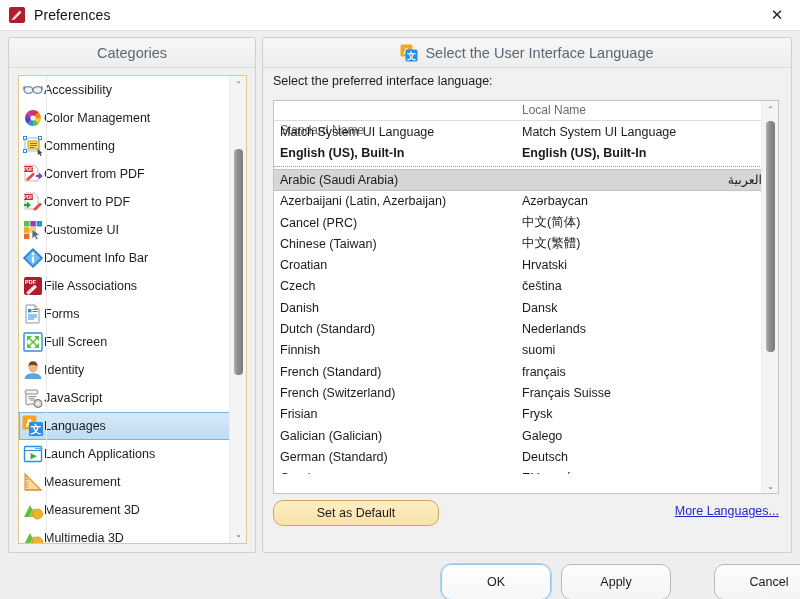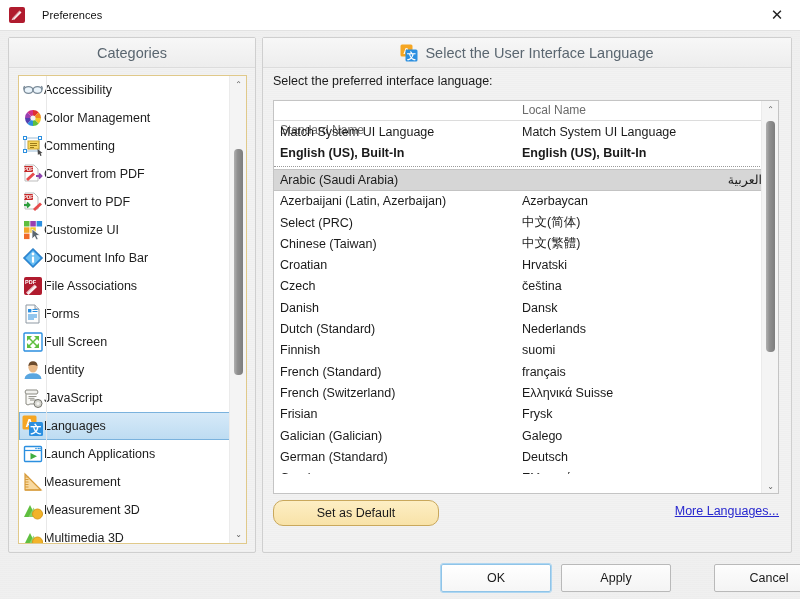--- a/index.html
+++ b/index.html
@@ -15,21 +15,21 @@
   }
 
   
   #titlebar{
     position:absolute; left:0; top:0; width:800px; height:30px;
     background:#ffffff;
     display:flex; align-items:center;
   }
   #titlebar .tb-icon{ margin-left:8px; width:18px; height:18px; position:relative; }
   #titlebar .tb-title{
-    margin-left:16px; font-size:11px; color:#111; letter-spacing:.1px;
+    margin-left:8px; font-size:14px; color:#111; letter-spacing:.1px;
   }
   #close-btn{
     position:absolute; right:0; top:0; width:46px; height:30px;
     display:flex; align-items:center; justify-content:center;
     font-size:15px; color:#222; cursor:default; background:transparent;
     border:none; font-family:"Liberation Sans", sans-serif;
   }
 
   
   #dialog-body{
@@ -156,23 +156,23 @@
     font-size:12.5px; color:#1a1a1a; font-family:"Liberation Sans", sans-serif;
     cursor:default;
   }
   #more-languages{
     position:absolute; right:12px; top:466px;
     font-size:12.5px; color:#2727cf; text-decoration:underline; cursor:pointer;
   }
 
   
   .dlg-btn{
-    position:absolute; top:533px; height:28px; width:110px;
+    position:absolute; top:533px; height:36px; width:110px;
     background:linear-gradient(180deg,#fdfdfd 0%,#f4f4f4 100%);
-    border:1px solid #b9b9b9; border-radius:2px;
+    border:1px solid #b9b9b9; border-radius:10px;
     font-size:12.5px; color:#1a1a1a; font-family:"Liberation Sans", sans-serif;
     cursor:default;
   }
   #ok-btn{ left:441px; border:1px solid #8fc4e8; outline:1px solid #aed6f1; background:linear-gradient(180deg,#ffffff 0%,#f6f6f6 100%); }
   #apply-btn{ left:561px; }
   #cancel-btn{ left:681px;margin-left:33px; }
 
   
   .ico { position:absolute; inset:0; }
   .ico svg{ display:block; width:100%; height:100%; }
@@ -484,21 +484,21 @@
           <div class="dotted-sep"></div>
           <div class="lang-row selected">
             <div class="lr-std">Arabic (Saudi Arabia)</div>
             <div class="lr-loc" dir="rtl">العربية</div>
           </div>
           <div class="lang-row">
             <div class="lr-std">Azerbaijani (Latin, Azerbaijan)</div>
             <div class="lr-loc">Azərbaycan</div>
           </div>
           <div class="lang-row">
-            <div class="lr-std">Select (PRC)</div>
+            <div class="lr-std">Cancel (PRC)</div>
             <div class="lr-loc">中文(简体)</div>
           </div>
           <div class="lang-row">
             <div class="lr-std">Chinese (Taiwan)</div>
             <div class="lr-loc">中文(繁體)</div>
           </div>
           <div class="lang-row">
             <div class="lr-std">Croatian</div>
             <div class="lr-loc">Hrvatski</div>
           </div>
@@ -517,21 +517,21 @@
           <div class="lang-row">
             <div class="lr-std">Finnish</div>
             <div class="lr-loc">suomi</div>
           </div>
           <div class="lang-row">
             <div class="lr-std">French (Standard)</div>
             <div class="lr-loc">français</div>
           </div>
           <div class="lang-row">
             <div class="lr-std">French (Switzerland)</div>
-            <div class="lr-loc">Ελληνικά Suisse</div>
+            <div class="lr-loc">Français Suisse</div>
           </div>
           <div class="lang-row">
             <div class="lr-std">Frisian</div>
             <div class="lr-loc">Frysk</div>
           </div>
           <div class="lang-row">
             <div class="lr-std">Galician (Galician)</div>
             <div class="lr-loc">Galego</div>
           </div>
           <div class="lang-row">

